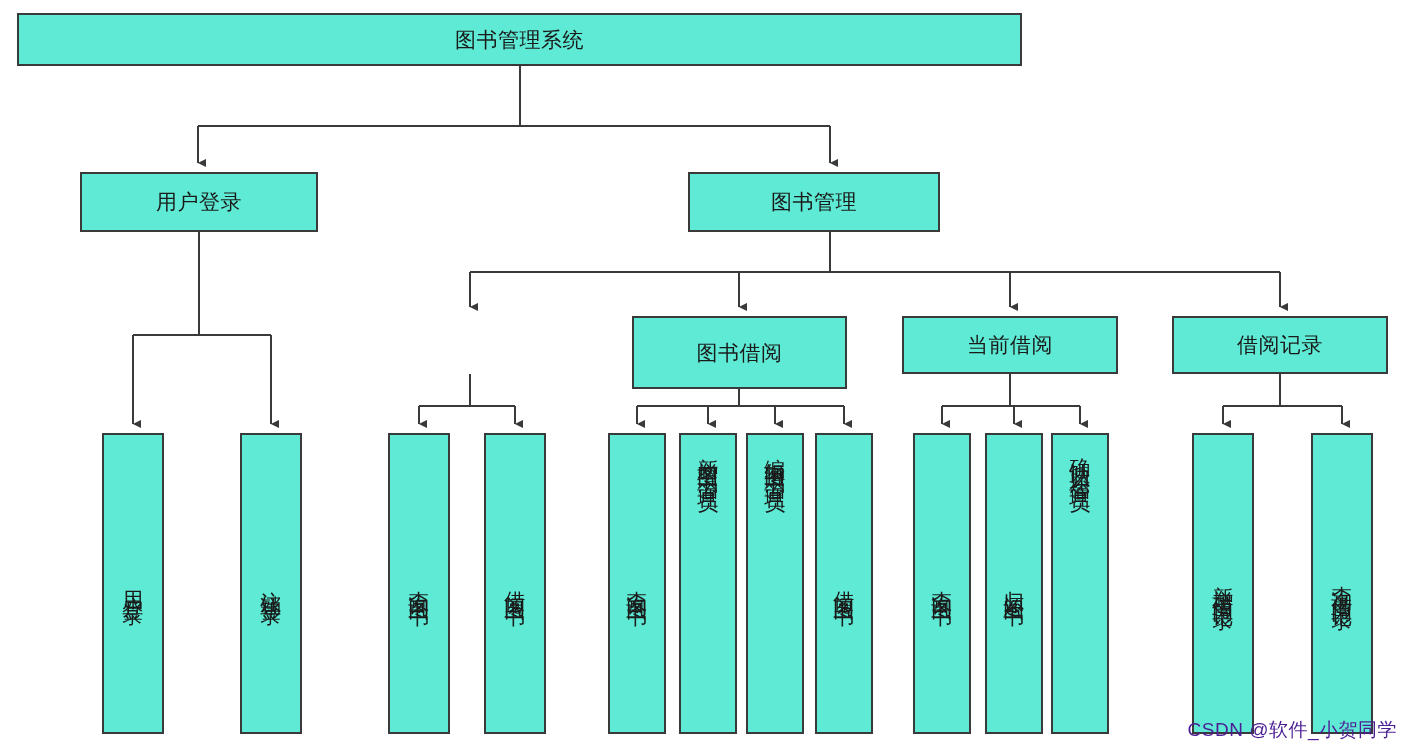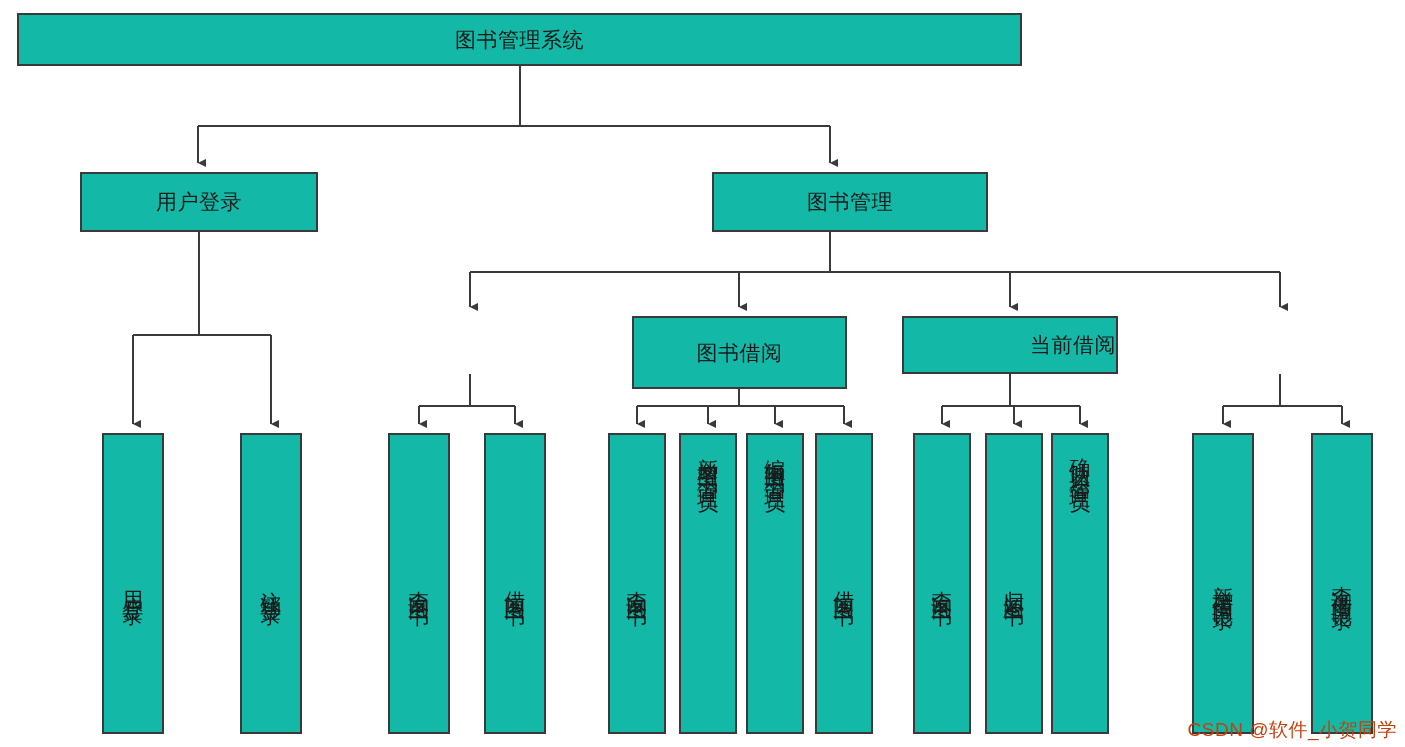--- a/index.html
+++ b/index.html
@@ -20,21 +20,21 @@
   svg#edges {
     position: absolute;
     left: 0;
     top: 0;
     width: 1405px;
     height: 747px;
   }
   .node {
     position: absolute;
     box-sizing: border-box;
-    background: #14b8a6;
+    background: #5eead4;
     border: 2px solid #3a3a3a;
     display: flex;
     align-items: center;
     justify-content: center;
     z-index: 2;
   }
   .node-label {
     color: #1a1a1a;
     font-size: 21px;
     line-height: 1.22;
@@ -54,21 +54,21 @@
     white-space: nowrap;
   }
   .node.vertical.centered {
     align-items: center;
     padding-top: 0;
   }
   .watermark {
     position: absolute;
     right: 8px;
     bottom: 4px;
-    color: #c2410c;
+    color: #4c1d95;
     font-size: 19px;
     letter-spacing: 0.5px;
     z-index: 3;
     white-space: nowrap;
   }
 </style>
 </head>
 <body>
 
 <div id="diagram-root">
@@ -123,29 +123,32 @@
     </g>
   </svg>
 
   <div class="node" style="left: 17px; top: 13px; width: 1005px; height: 53px;">
     <span class="node-label">图书管理系统</span>
   </div>
 
   <div class="node" style="left: 80px; top: 172px; width: 238px; height: 60px;">
     <span class="node-label">用户登录</span>
   </div>
-  <div class="node" style="left: 712px; top: 172px; width: 276px; height: 60px;">
+  <div class="node" style="left: 688px; top: 172px; width: 252px; height: 60px;">
     <span class="node-label">图书管理</span>
   </div>
 
   <div class="node" style="left: 632px; top: 316px; width: 215px; height: 73px;">
     <span class="node-label">图书借阅</span>
   </div>
-  <div class="node" style="left: 902px; top: 316px; width: 216px; height: 58px; justify-content: flex-end;">
+  <div class="node" style="left: 902px; top: 316px; width: 216px; height: 58px;">
     <span class="node-label">当前借阅</span>
+  </div>
+  <div class="node" style="left: 1172px; top: 316px; width: 216px; height: 58px;">
+    <span class="node-label">借阅记录</span>
   </div>
 
   <div class="node vertical centered" style="left: 102px; top: 433px; width: 62px; height: 301px;">
     <span class="node-label">用户登录</span>
   </div>
   <div class="node vertical centered" style="left: 240px; top: 433px; width: 62px; height: 301px;">
     <span class="node-label">注销登录</span>
   </div>
 
   <div class="node vertical centered" style="left: 388px; top: 433px; width: 62px; height: 301px;">

